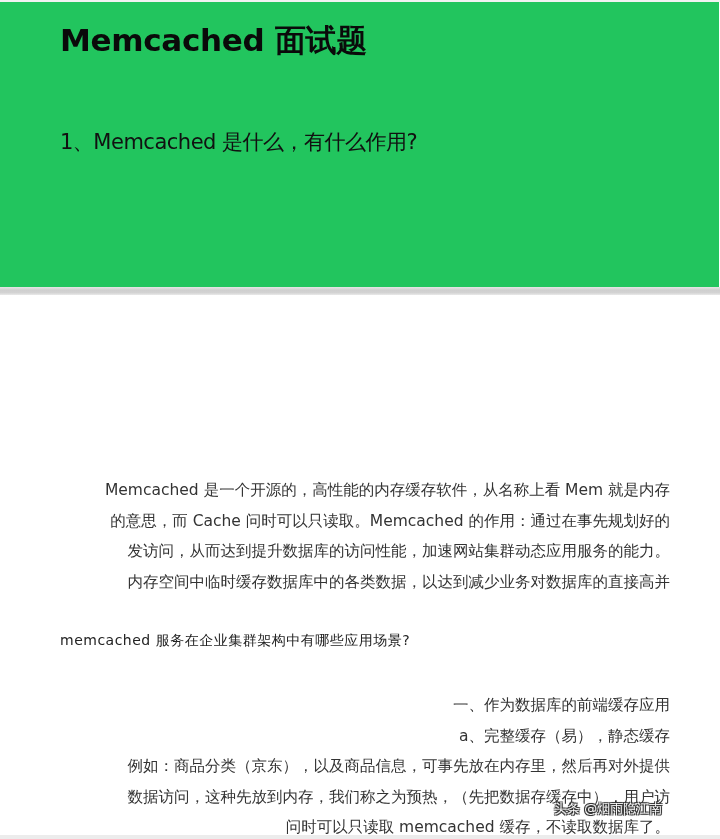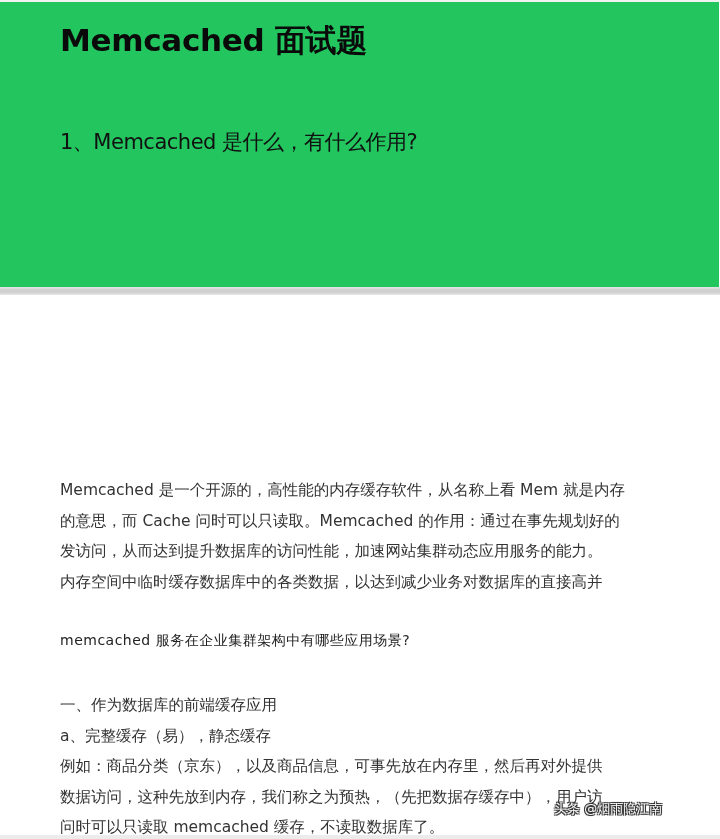--- a/index.html
+++ b/index.html
@@ -24,21 +24,21 @@
   }
   .separator {
     position: absolute; left: 0; top: 287px; width: 720px; height: 8px;
     background: linear-gradient(#e6e6e6, #cfcfcf 40%, #d3d3d3 70%, #e9e9e9);
   }
   .page2 { position: absolute; left: 0; top: 295px; width: 720px; height: 540px; background: #fff; }
   .para {
     position: absolute; left: 60px; width: 610px;
     font-size: 15.5px; color: #333; line-height: 30.5px; white-space: nowrap;
   }
-  .para .ln { display: block; height: 30.5px; }
+  .para .ln { display: block; height: 30.5px; text-align: right; }
   .h2 {
     position: absolute; left: 60px; top: 632px;
     font-size: 14px; font-weight: normal; color: #222; white-space: nowrap; letter-spacing: 0.5px;
   }
   .bottomband { position: absolute; left: 0; top: 835px; width: 720px; height: 4px; background: #ececec; }
   .watermark {
     position: absolute; left: 554px; top: 800px;
     font-size: 13px; color: #fff; white-space: nowrap;
     text-shadow: -1px -1px 0 #333, 1px -1px 0 #333, -1px 1px 0 #333, 1px 1px 0 #333, 0 0 2px #000;
   }

